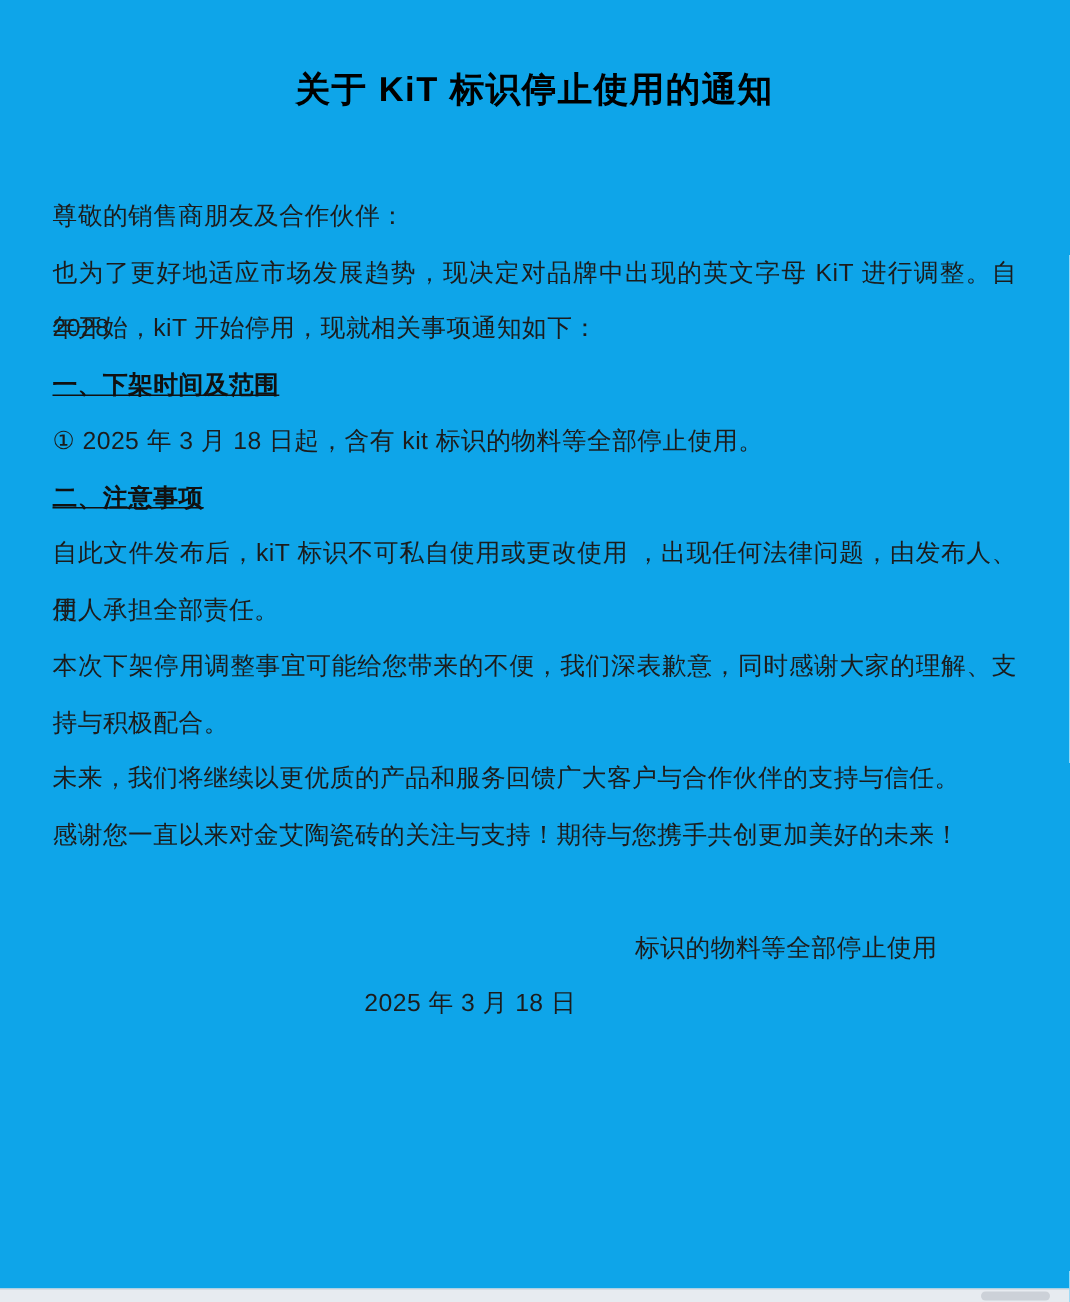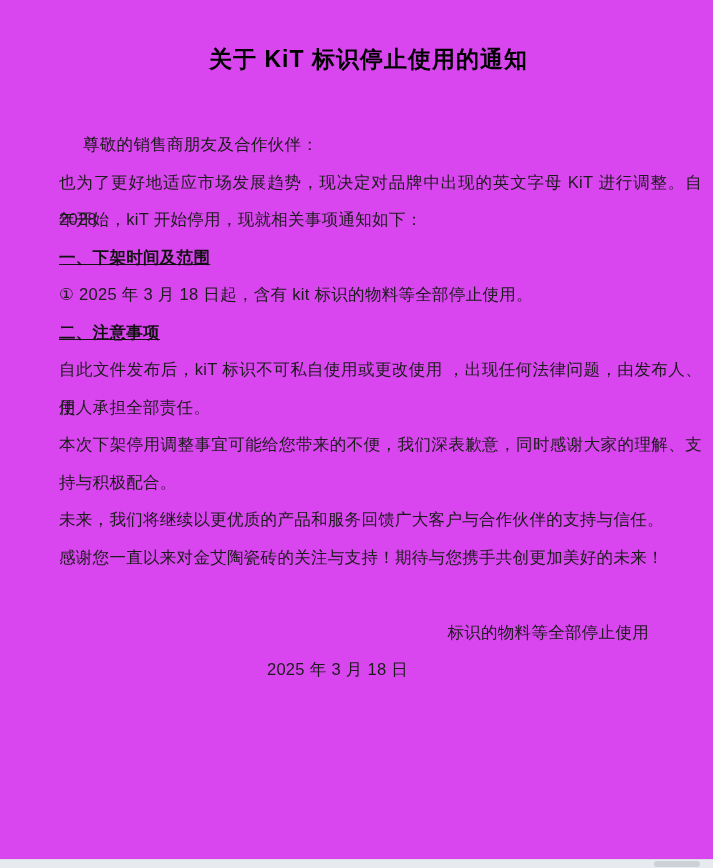--- a/index.html
+++ b/index.html
@@ -1,25 +1,24 @@
 <!DOCTYPE html>
 <html><head>
 <meta charset="utf-8">
 <style>
   * { margin: 0; padding: 0; box-sizing: border-box; }
   html, body { background: #ffffff; }
   .page {
     position: relative;
     width: 713px;
     height: 868px;
-    background: #d946ef;
+    background: #0ea5e9;
     overflow: hidden;
     font-family: "Liberation Sans", "DejaVu Sans", sans-serif;
     color: #1c1c1c;
-    padding-left: 24px;
   }
   .doc-title {
     margin-top: 42px;
     text-align: center;
     font-size: 23px;
     font-weight: bold;
     color: #000000;
     line-height: 34px;
     letter-spacing: 1px;
   }
@@ -27,21 +26,21 @@
     margin-left: 35px;
     width: 643px;
   }
   .line {
     height: 37.5px;
     line-height: 37.5px;
     font-size: 16.5px;
     white-space: nowrap;
     letter-spacing: 0.3px;
   }
-  .first { margin-top: 50px; margin-left: 24px; }
+  .first { margin-top: 50px; }
   .full {
     white-space: normal;
     text-align: justify;
     text-align-last: justify;
   }
   .indent { text-indent: 33px; }
   .heading { font-weight: bold; color: #111111; text-decoration: underline; }
   .spacer { height: 37.5px; }
   .sig-company { text-align: right; padding-right: 53px; }
   .sig-date { text-align: center; padding-right: 86px; }

